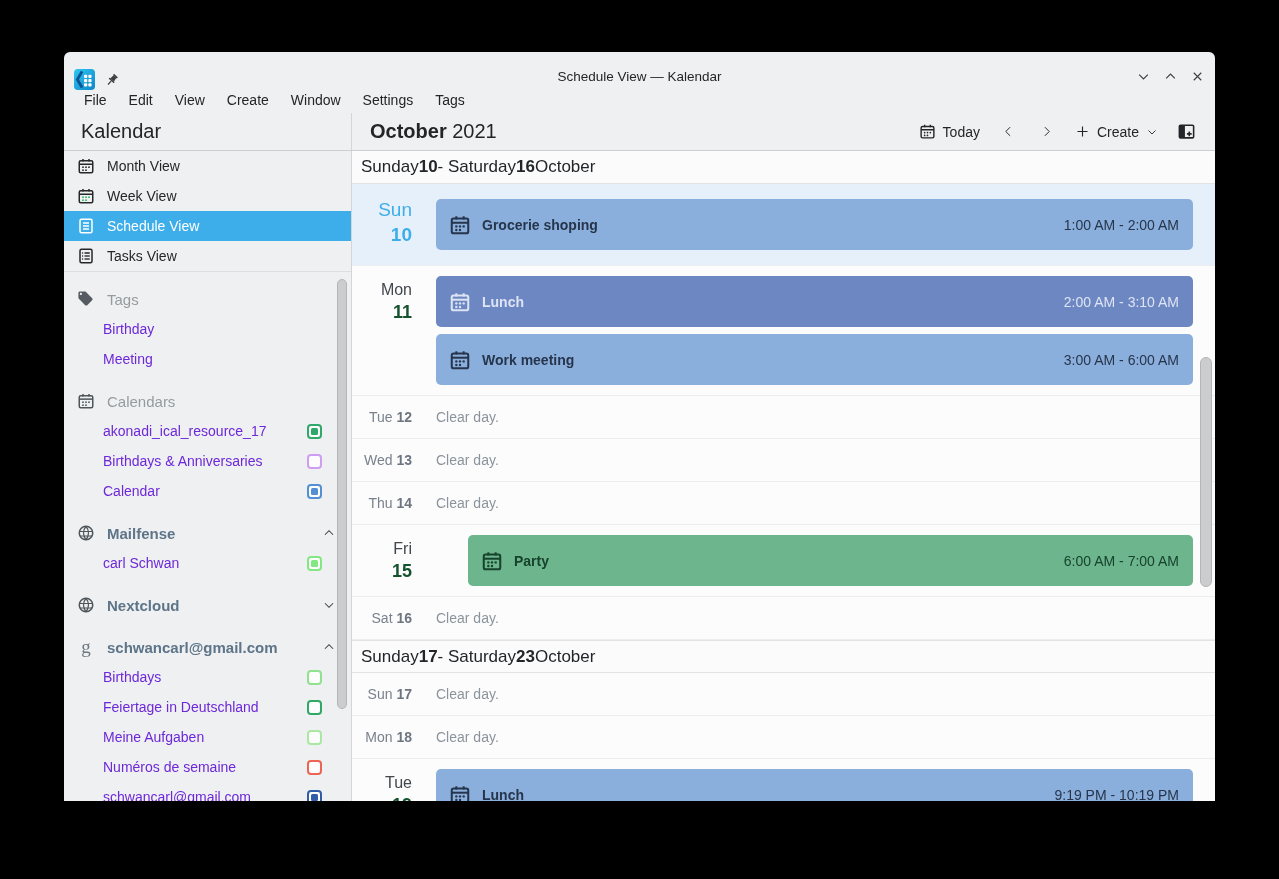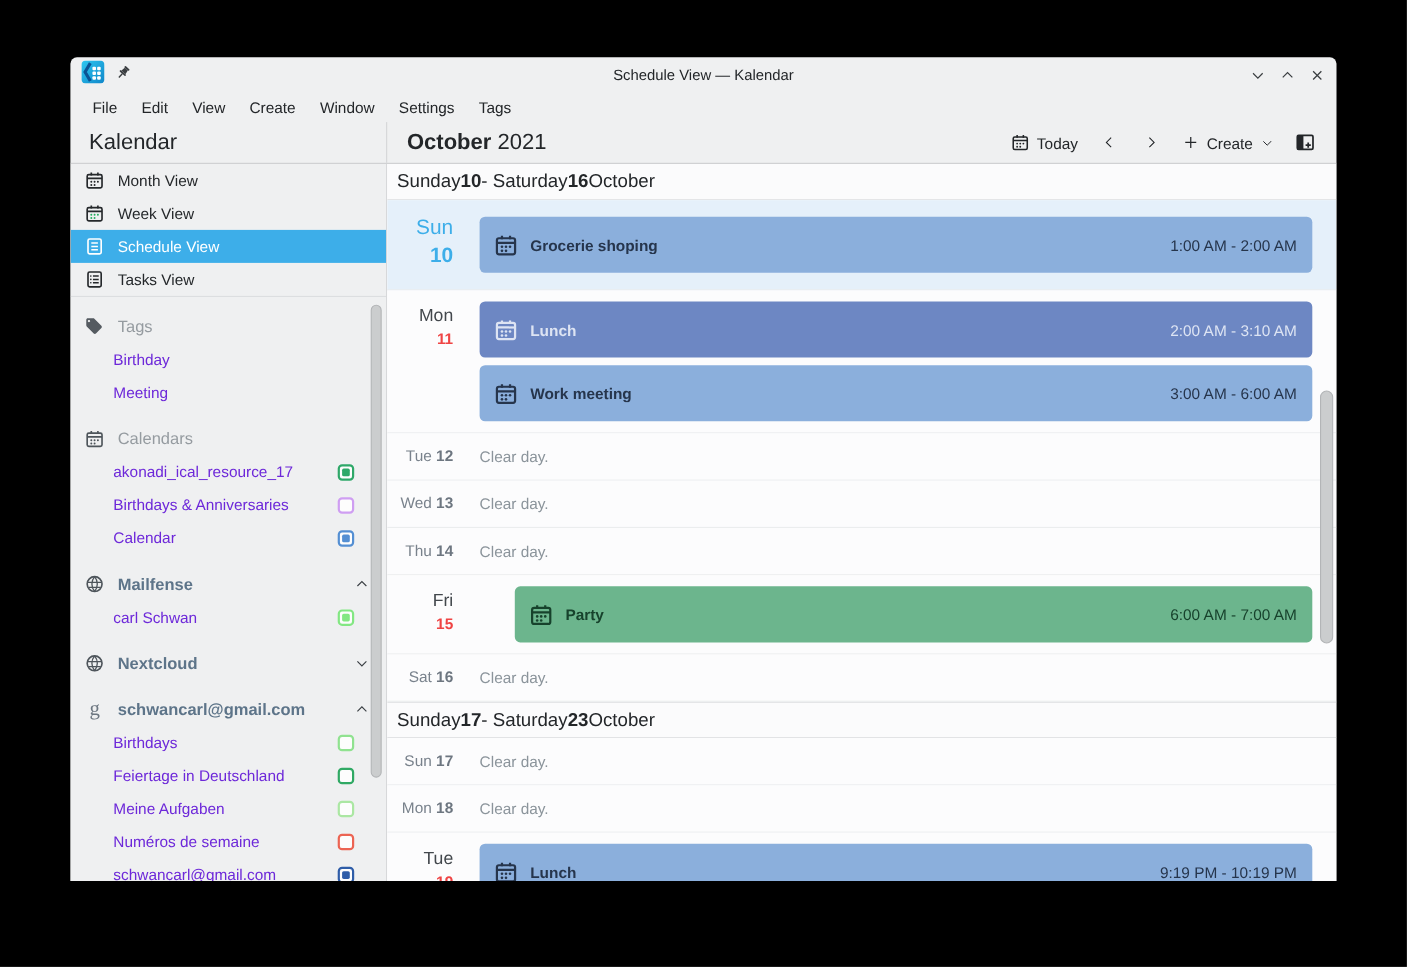--- a/index.html
+++ b/index.html
@@ -4,21 +4,21 @@
 <style>
   * { box-sizing: border-box; margin:0; padding:0; }
   html,body { width:1279px; height:879px; }
   body { background:#000; position:relative; font-family:"Liberation Sans","DejaVu Sans",sans-serif; overflow:hidden; }
 
   .window { position:absolute; left:64px; top:52px; width:1151px; height:749px;
             background:#eff0f1; border-radius:6px 6px 0 0; overflow:hidden;
             display:flex; flex-direction:column; }
 
   
-  .titlebar { height:32px; flex:none; display:flex; align-items:center; padding:0 10px; position:relative; }
+  .titlebar { height:32px; flex:none; display:flex; align-items:flex-start; padding:17px 10px; position:relative; }
   .tb-title { position:absolute; left:0; right:0; text-align:center; font-size:13.5px; color:#232629; }
   .tb-icons { display:flex; align-items:center; gap:9px; z-index:1; }
   .tb-controls { margin-left:auto; display:flex; align-items:center; gap:12px; z-index:1; }
   .tb-controls svg { display:block; }
 
   
   .menubar { height:27px; flex:none; display:flex; align-items:center; padding-left:9px; }
   .menu-item { padding:3px 11px; font-size:14px; color:#232629; border-radius:3px; }
 
   
@@ -66,21 +66,21 @@
                  display:flex; align-items:center; padding-left:9px;
                  font-size:17px; color:#232629; }
   .week + .week .week-header { border-top:1px solid #e2e3e5; }
   .week-header b { font-weight:700; }
   .day-row { display:flex; border-bottom:1px solid #ebedee; background:#fcfcfd; }
   .day-row.today { background:#e5f0fa; }
   .day-row.clear { height:43px; align-items:center; }
   .day-col { width:72px; flex:none; text-align:right; padding-right:12px; }
   .day-row.stacked .day-col { padding-top:13px; }
   .d-name { font-size:16px; color:#42474c; line-height:1.35; }
-  .d-num  { font-size:14px; font-weight:700; color:#ef4444; line-height:1.3; }
+  .d-num  { font-size:18px; font-weight:700; color:#14532d; line-height:1.3; }
   .day-row.today .d-name, .day-row.today .d-num { color:var(--accent); }
   .day-row.today .d-name { font-size:19px; }
   .day-row.today .d-num  { font-size:19px; }
   .clear-label { font-size:14px; color:#79828c; white-space:nowrap; }
   .clear-label b { font-weight:700; color:#6d7680; }
   .clear-text { margin-left:12px; font-size:14px; color:#8b949b; }
   .events-col { flex:1; margin-left:12px; padding:10px 22px 10px 0;
                 display:flex; flex-direction:column; gap:7px; min-width:0; }
   .day-row.today .events-col { padding:15px 22px 15px 0; }
   .event { height:51px; flex:none; border-radius:5px; display:flex; align-items:center;

